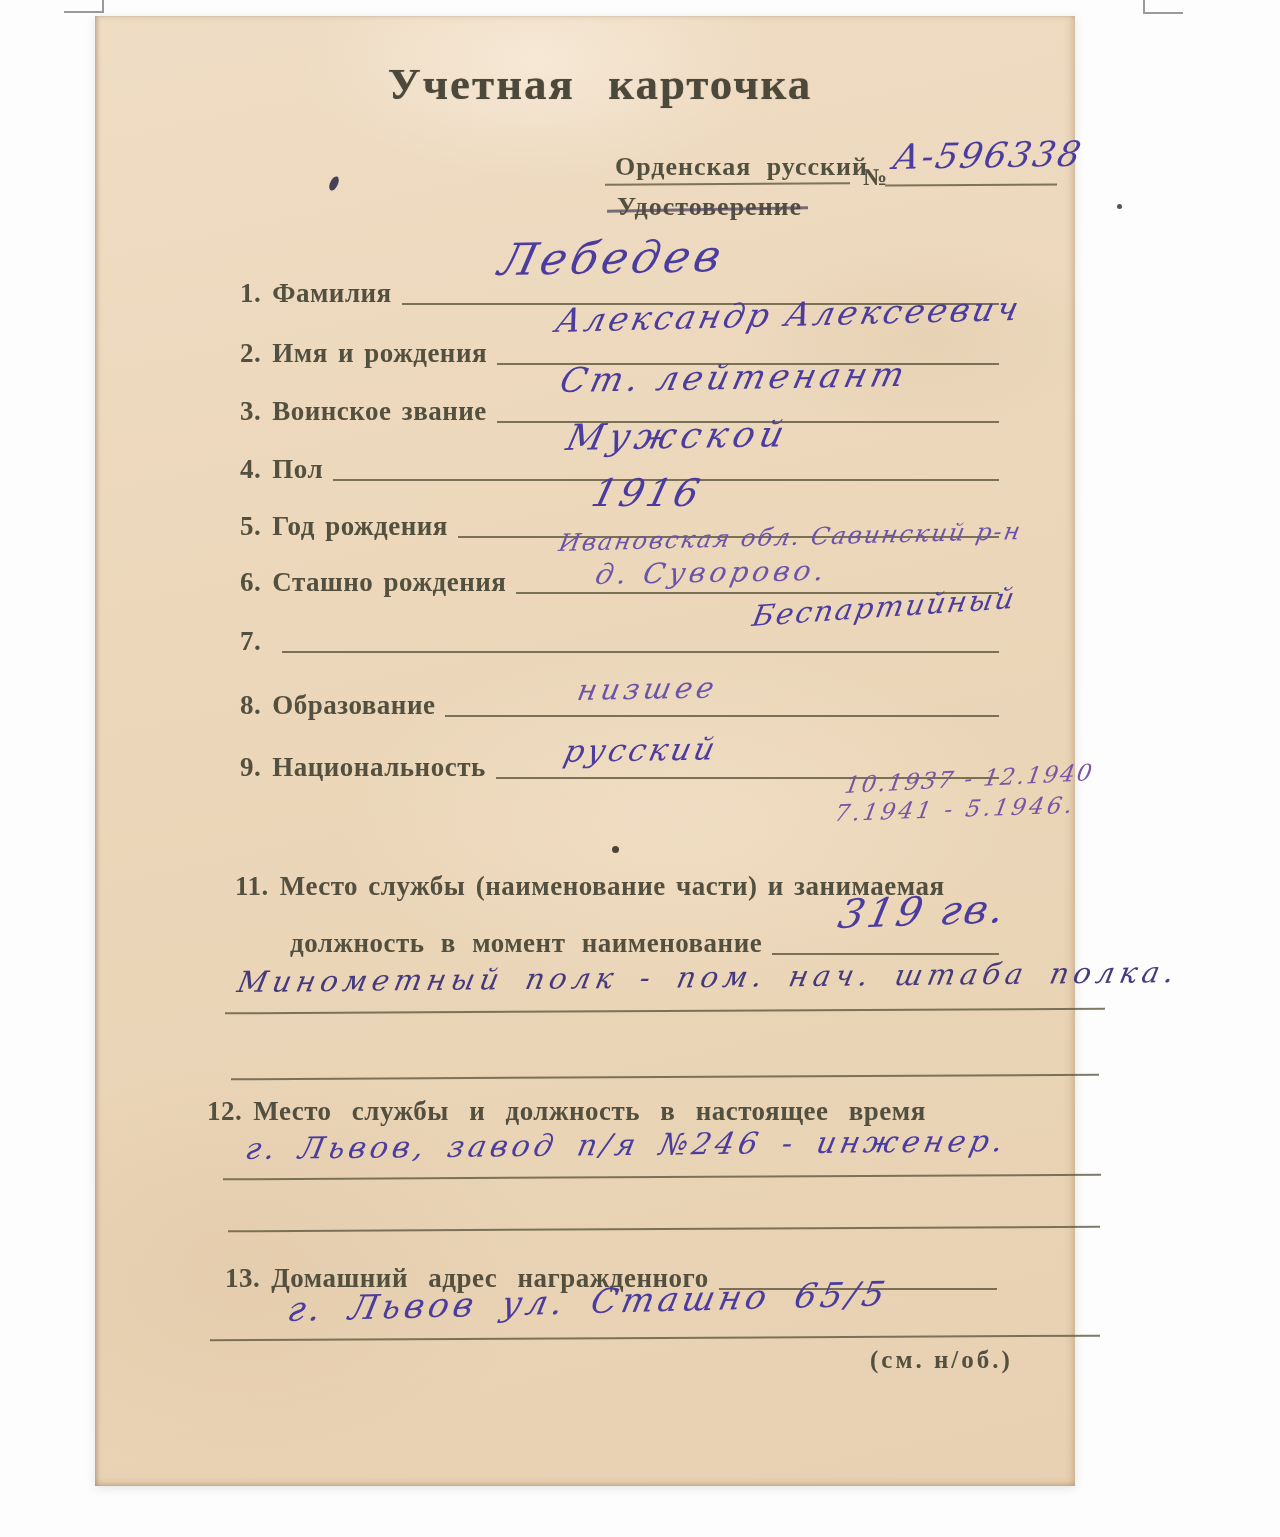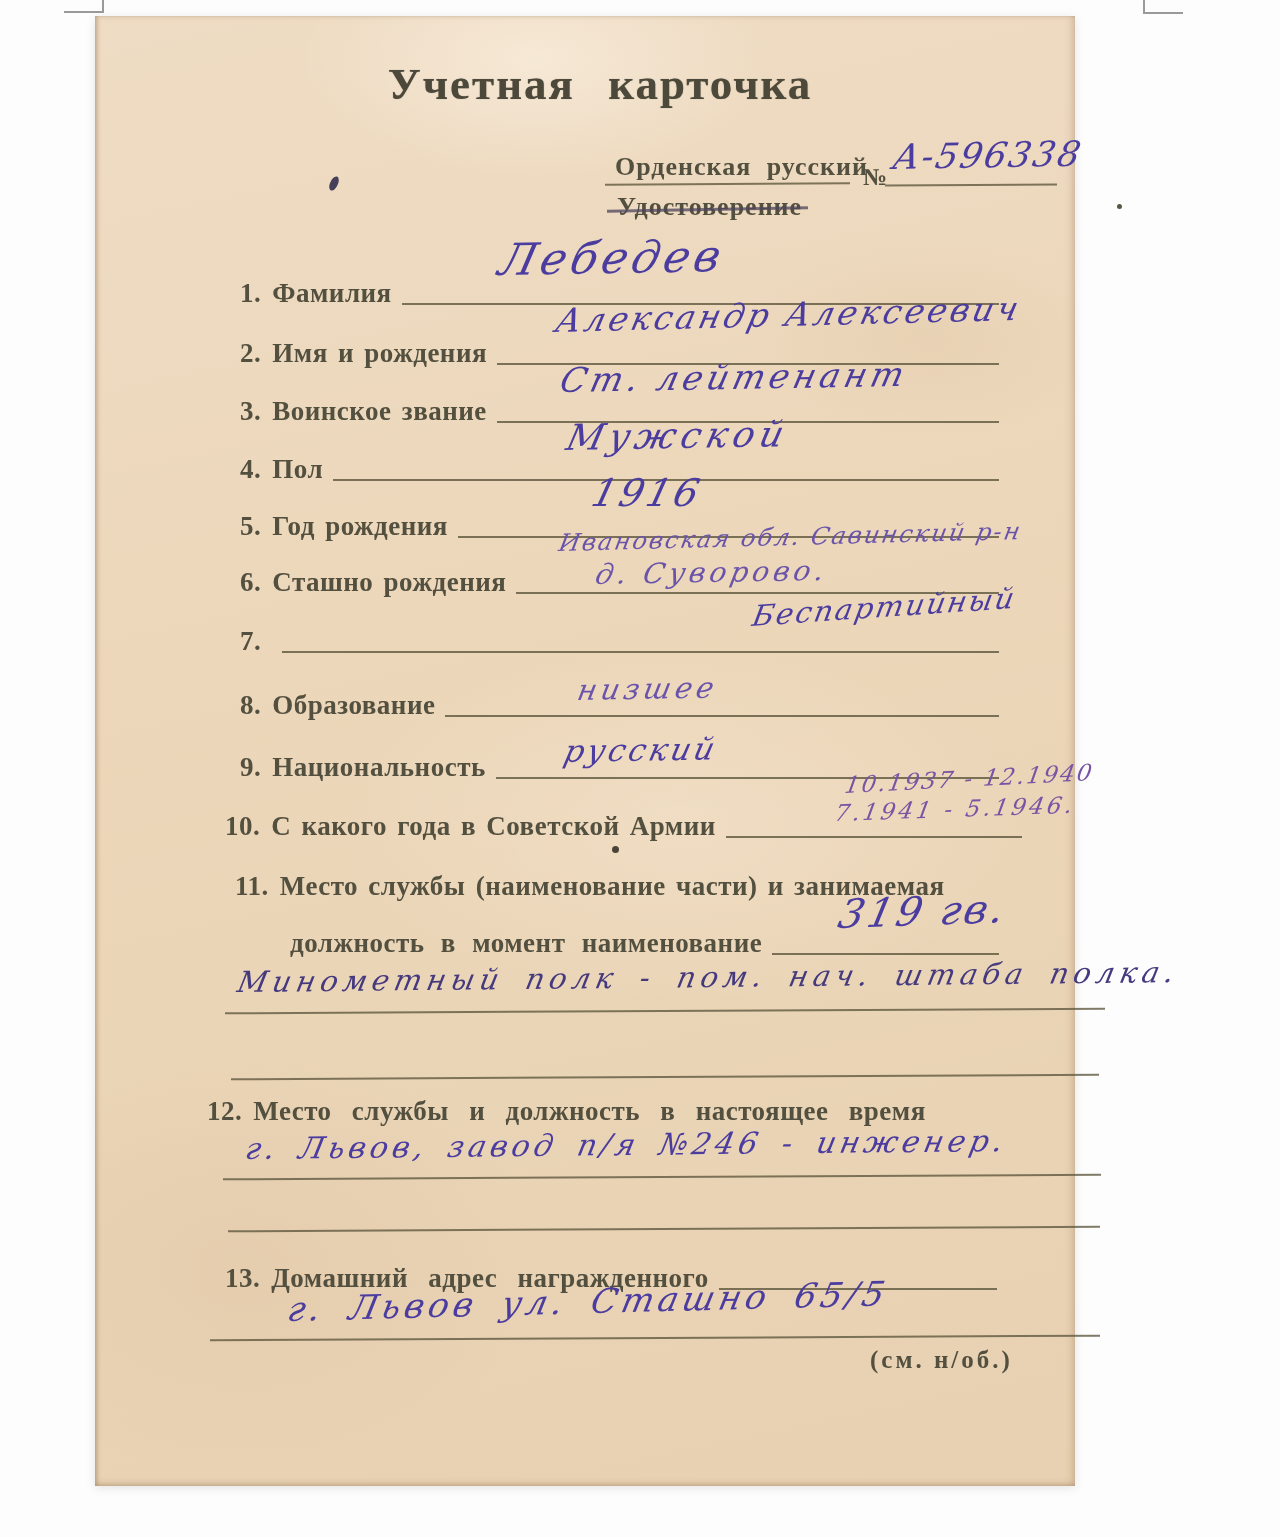--- a/index.html
+++ b/index.html
@@ -157,25 +157,20 @@
     <div class="hw ink-light" style="left:480px;top:660px;font-size:29px;letter-spacing:4px;transform:skewX(-12deg) rotate(-1deg);">низшее</div>
 
     <div class="row" style="top:736px;">
       <span class="num">9.</span>
       <span>Национальность</span>
       <span class="rule"></span>
     </div>
     <div class="hw" style="left:466px;top:720px;font-size:31px;letter-spacing:3px;transform:skewX(-14deg) rotate(-1deg);">русский</div>
     <div class="hw ink-date" style="left:748px;top:758px;font-size:23px;letter-spacing:2px;transform:skewX(-12deg) rotate(-3deg);">10.1937 - 12.1940</div>
 
-    <div class="row" style="top:795px;left:130px;right:53px;">
-      <span class="num">10.</span>
-      <span>С какого года в Советской Армии</span>
-      <span class="rule"></span>
-    </div>
     <div class="hw ink-date" style="left:738px;top:786px;font-size:23px;letter-spacing:3px;transform:skewX(-12deg) rotate(-2deg);">7.1941 - 5.1946.</div>
 
     <div class="row" style="top:855px;left:140px;">
       <span class="num">11.</span>
       <span>Место службы (наименование части) и занимаемая</span>
     </div>
     <div class="row" style="top:912px;left:195px;word-spacing:9px;">
       <span>должность в момент наименование</span>
       <span class="rule"></span>
     </div>

